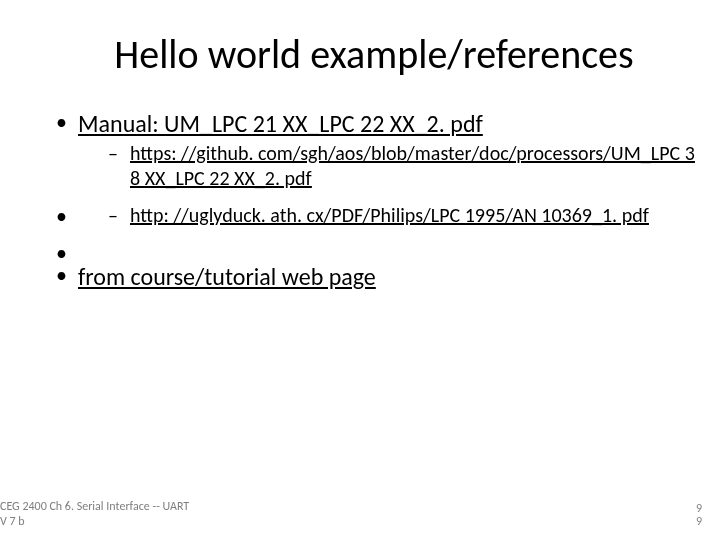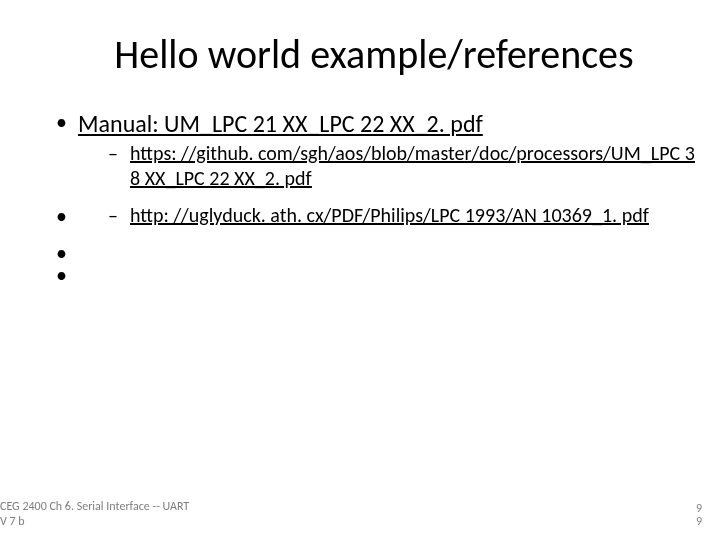--- a/index.html
+++ b/index.html
@@ -106,28 +106,29 @@
       <ul class="level2">
         <li>
           <span class="link">https: //github. com/sgh/aos/blob/master/doc/processors/UM_LPC 38 XX_LPC 22 XX_2. pdf</span>
         </li>
       </ul>
     </li>
 
     <li>
       <ul class="level2">
         <li>
-          <span class="link">http: //uglyduck. ath. cx/PDF/Philips/LPC 1993/AN 10369_1. pdf</span>
+          <span class="link">http: //uglyduck. ath. cx/PDF/Philips/LPC 1995/AN 10369_1. pdf</span>
         </li>
       </ul>
     </li>
 
     <li class="spacer" style="list-style:none;padding:0;"></li>
 
     <li>
+      <span>from course/tutorial web page</span>
     </li>
 
   </ul>
 
   <div class="footer">
     <span>CEG 2400 Ch 6. Serial Interface -- UART</span><br>
     <span>V 7 b</span>
   </div>
 
   <div class="pagenum">

